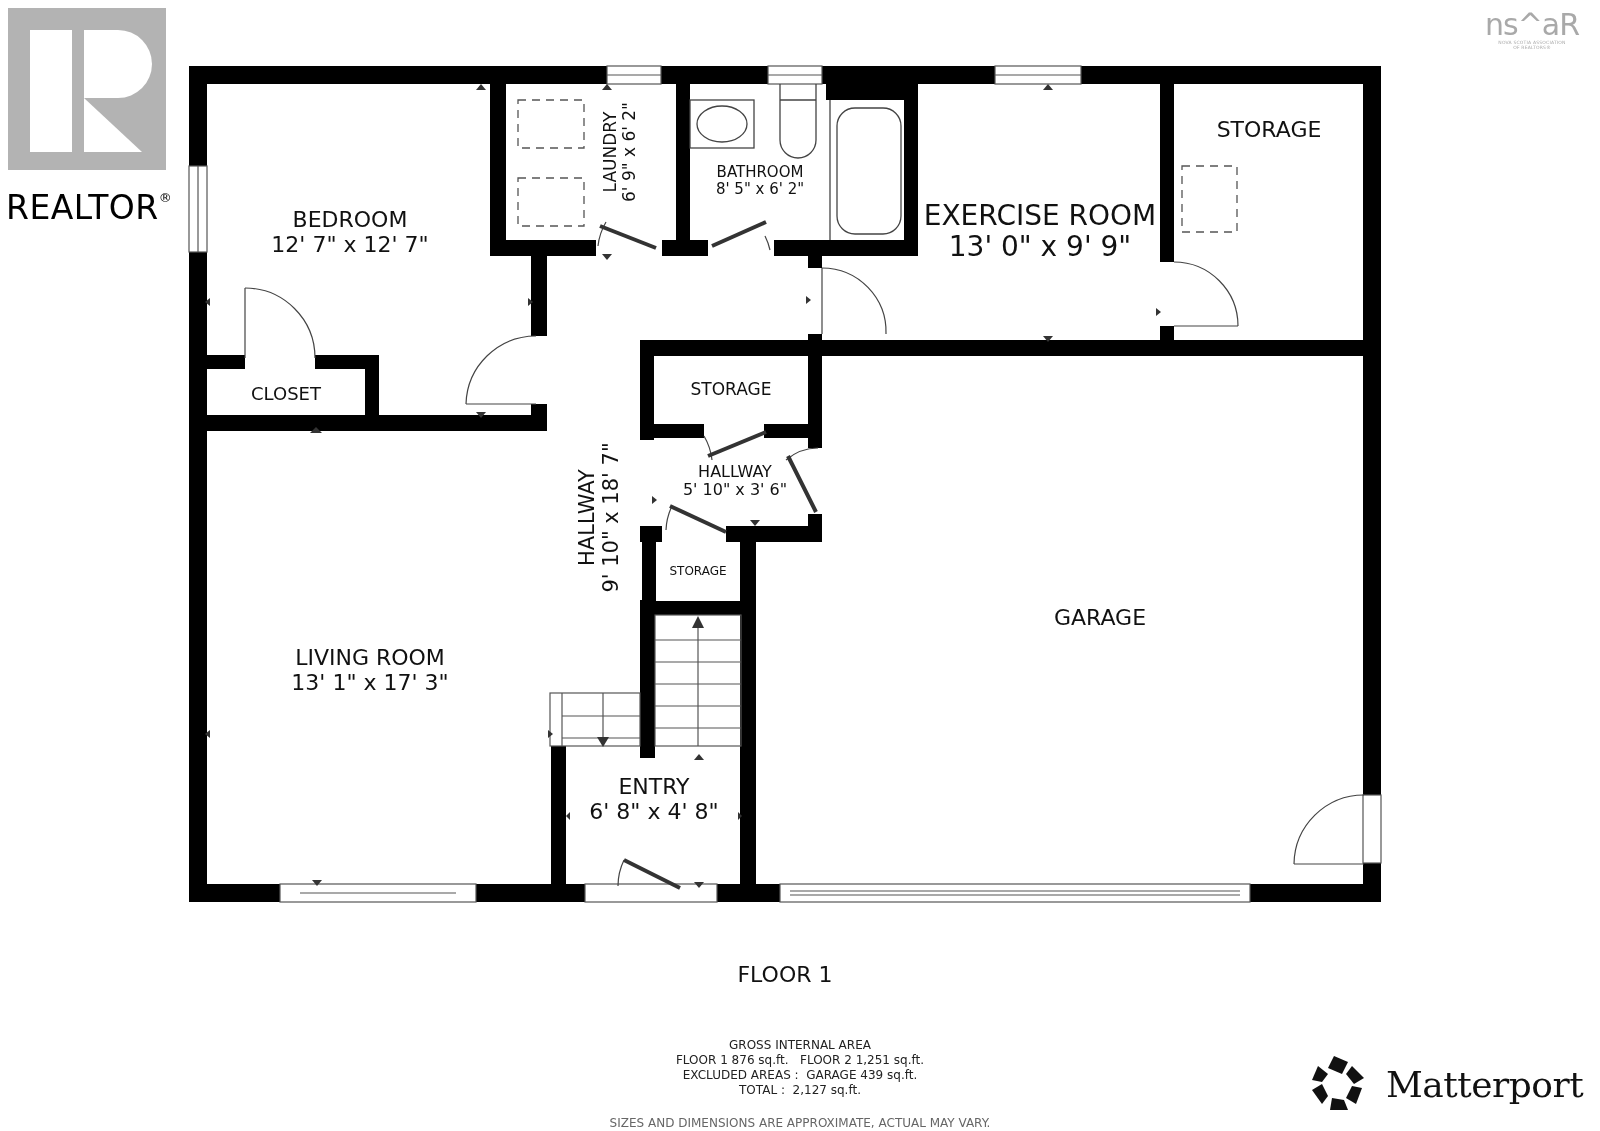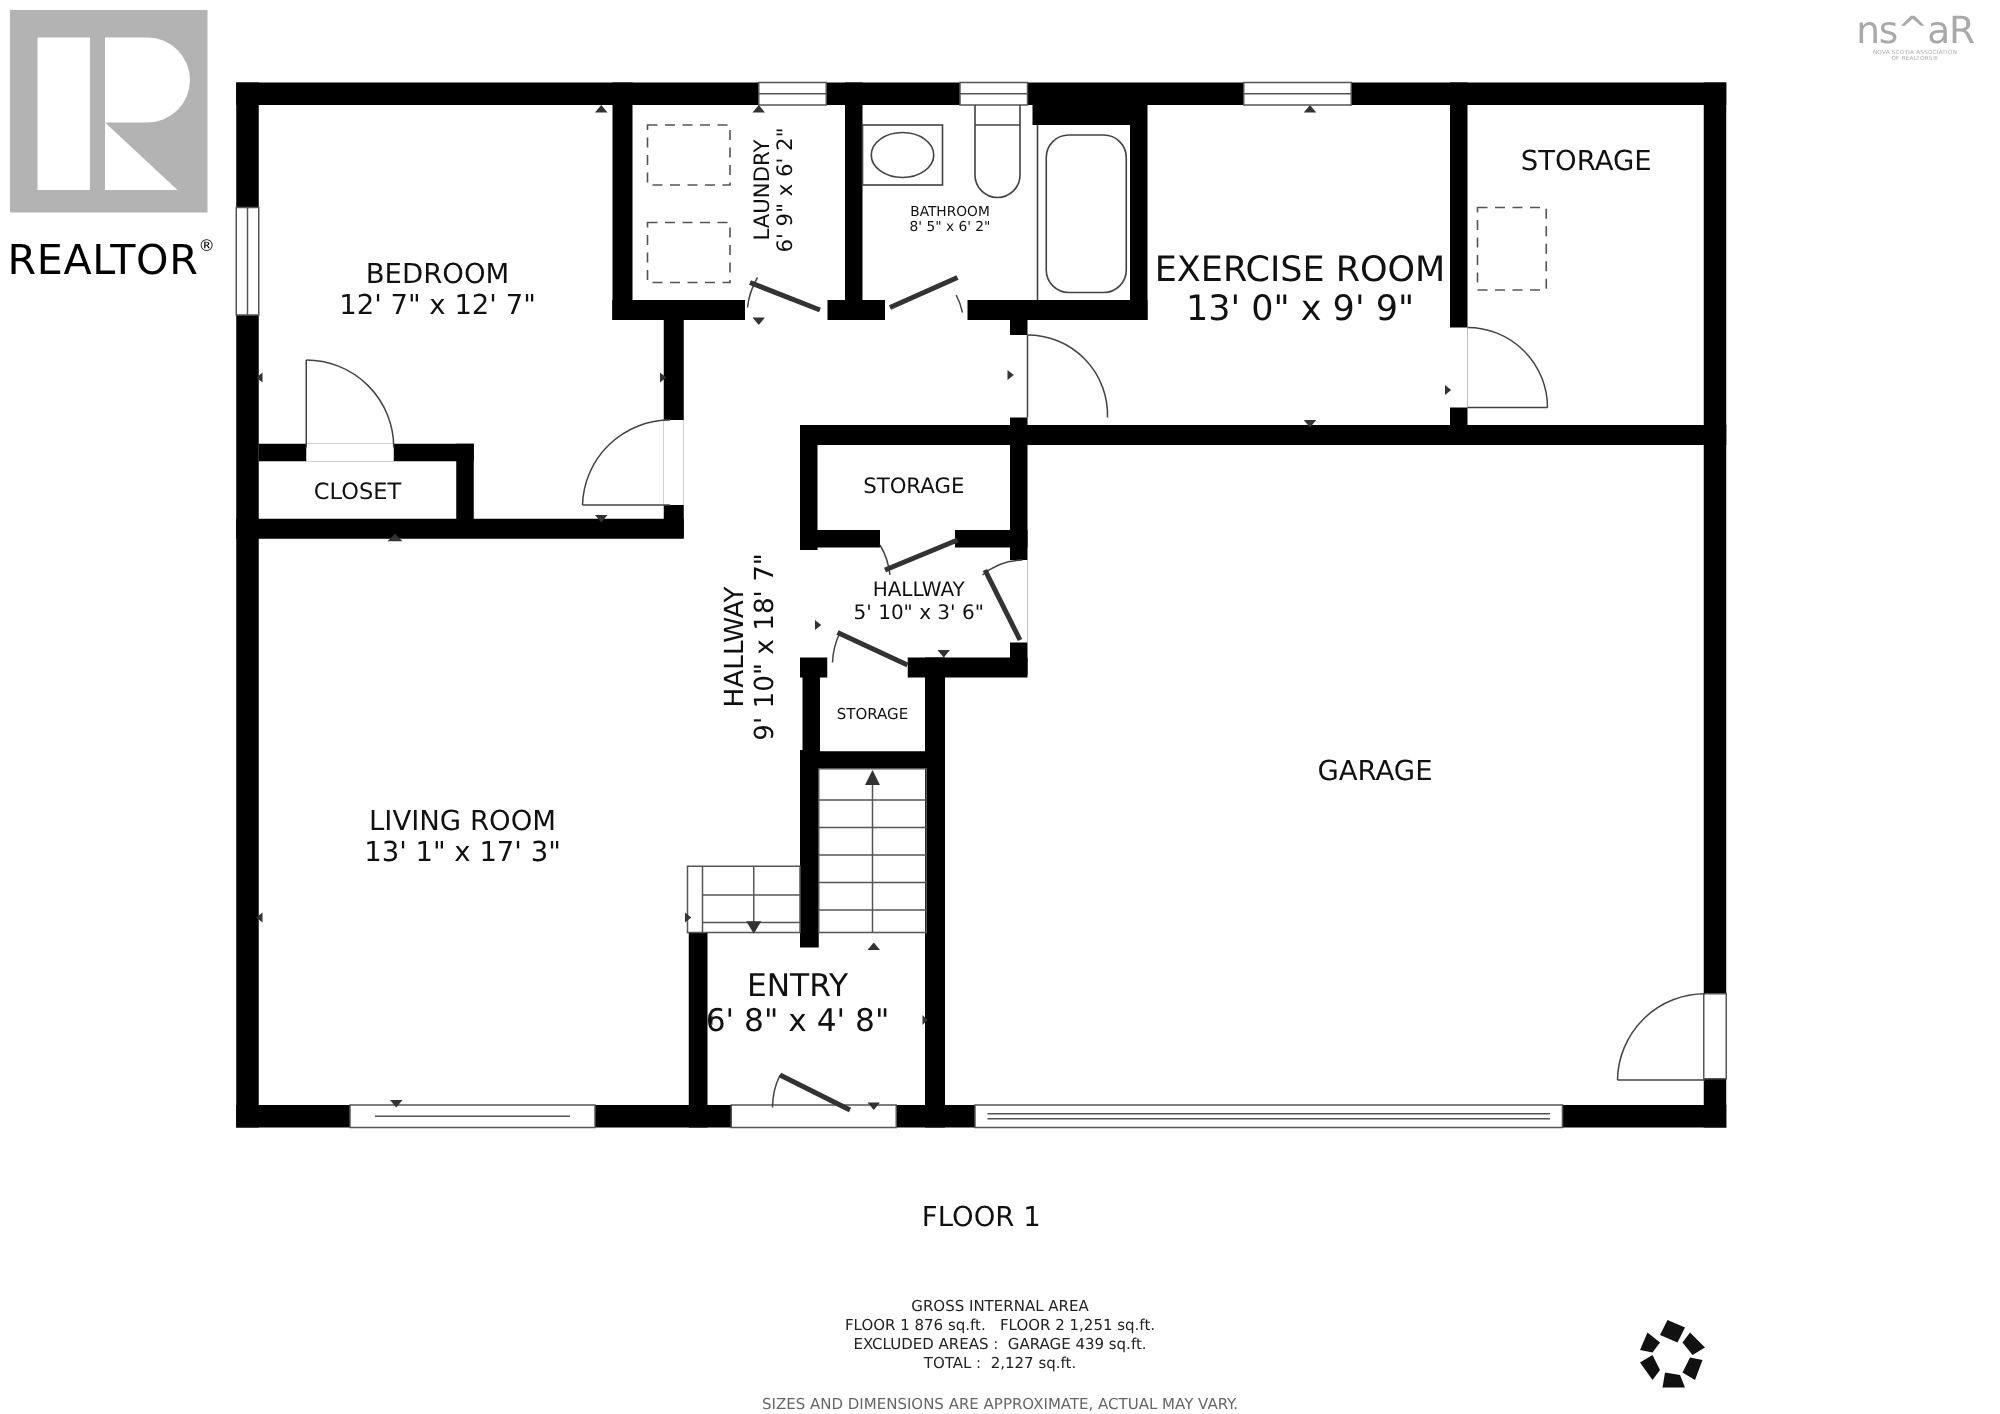--- a/index.html
+++ b/index.html
@@ -204,21 +204,21 @@
   <span class="name">BEDROOM</span>
   <span class="dim">12' 7" x 12' 7"</span>
 </div>
 <div class="lbl" style="left:210px; top:384px; width:152px; font-size:18px;">
   <span class="name">CLOSET</span>
 </div>
 <div class="lbl rot" style="left:555px; top:133px; width:130px; font-size:17px;">
   <span class="name">LAUNDRY</span>
   <span class="dim">6' 9" x 6' 2"</span>
 </div>
-<div class="lbl" style="left:690px; top:164px; width:140px; font-size:11px;">
+<div class="lbl" style="left:690px; top:164px; width:140px; font-size:15px;">
   <span class="name">BATHROOM</span>
   <span class="dim">8' 5" x 6' 2"</span>
 </div>
 <div class="lbl" style="left:920px; top:200px; width:240px; font-size:28px;">
   <span class="name">EXERCISE ROOM</span>
   <span class="dim">13' 0" x 9' 9"</span>
 </div>
 <div class="lbl" style="left:1175px; top:118px; width:188px; font-size:22px;">
   <span class="name">STORAGE</span>
 </div>
@@ -233,21 +233,21 @@
   <span class="name">HALLWAY</span>
   <span class="dim">9' 10" x 18' 7"</span>
 </div>
 <div class="lbl" style="left:656px; top:565px; width:84px; font-size:12px;">
   <span class="name">STORAGE</span>
 </div>
 <div class="lbl" style="left:250px; top:646px; width:240px; font-size:22px;">
   <span class="name">LIVING ROOM</span>
   <span class="dim">13' 1" x 17' 3"</span>
 </div>
-<div class="lbl" style="left:550px; top:775px; width:176px; font-size:25px;">
+<div class="lbl" style="left:566px; top:775px; width:176px; font-size:22px;">
   <span class="name">ENTRY</span>
   <span class="dim">6' 8" x 4' 8"</span>
 </div>
 <div class="lbl" style="left:990px; top:606px; width:220px; font-size:22px;">
   <span class="name">GARAGE</span>
 </div>
 
 <div class="floor-label">FLOOR 1</div>
 
 <div class="summary">
@@ -262,13 +262,14 @@
   <svg width="60" height="60" viewBox="0 0 60 60" style="position:absolute; left:0; top:0;">
     <g fill="#111">
       <polygon points="26,2 40,8 34,20 20,14"></polygon>
       <polygon points="44,12 56,24 46,30 38,20"></polygon>
       <polygon points="54,34 48,50 38,44 44,32"></polygon>
       <polygon points="40,56 22,56 24,44 36,46"></polygon>
       <polygon points="14,50 4,36 14,30 20,42"></polygon>
       <polygon points="4,26 10,12 20,20 14,28"></polygon>
     </g>
   </svg>
+  <div class="word">Matterport</div>
 </div>
 
 </body></html>

